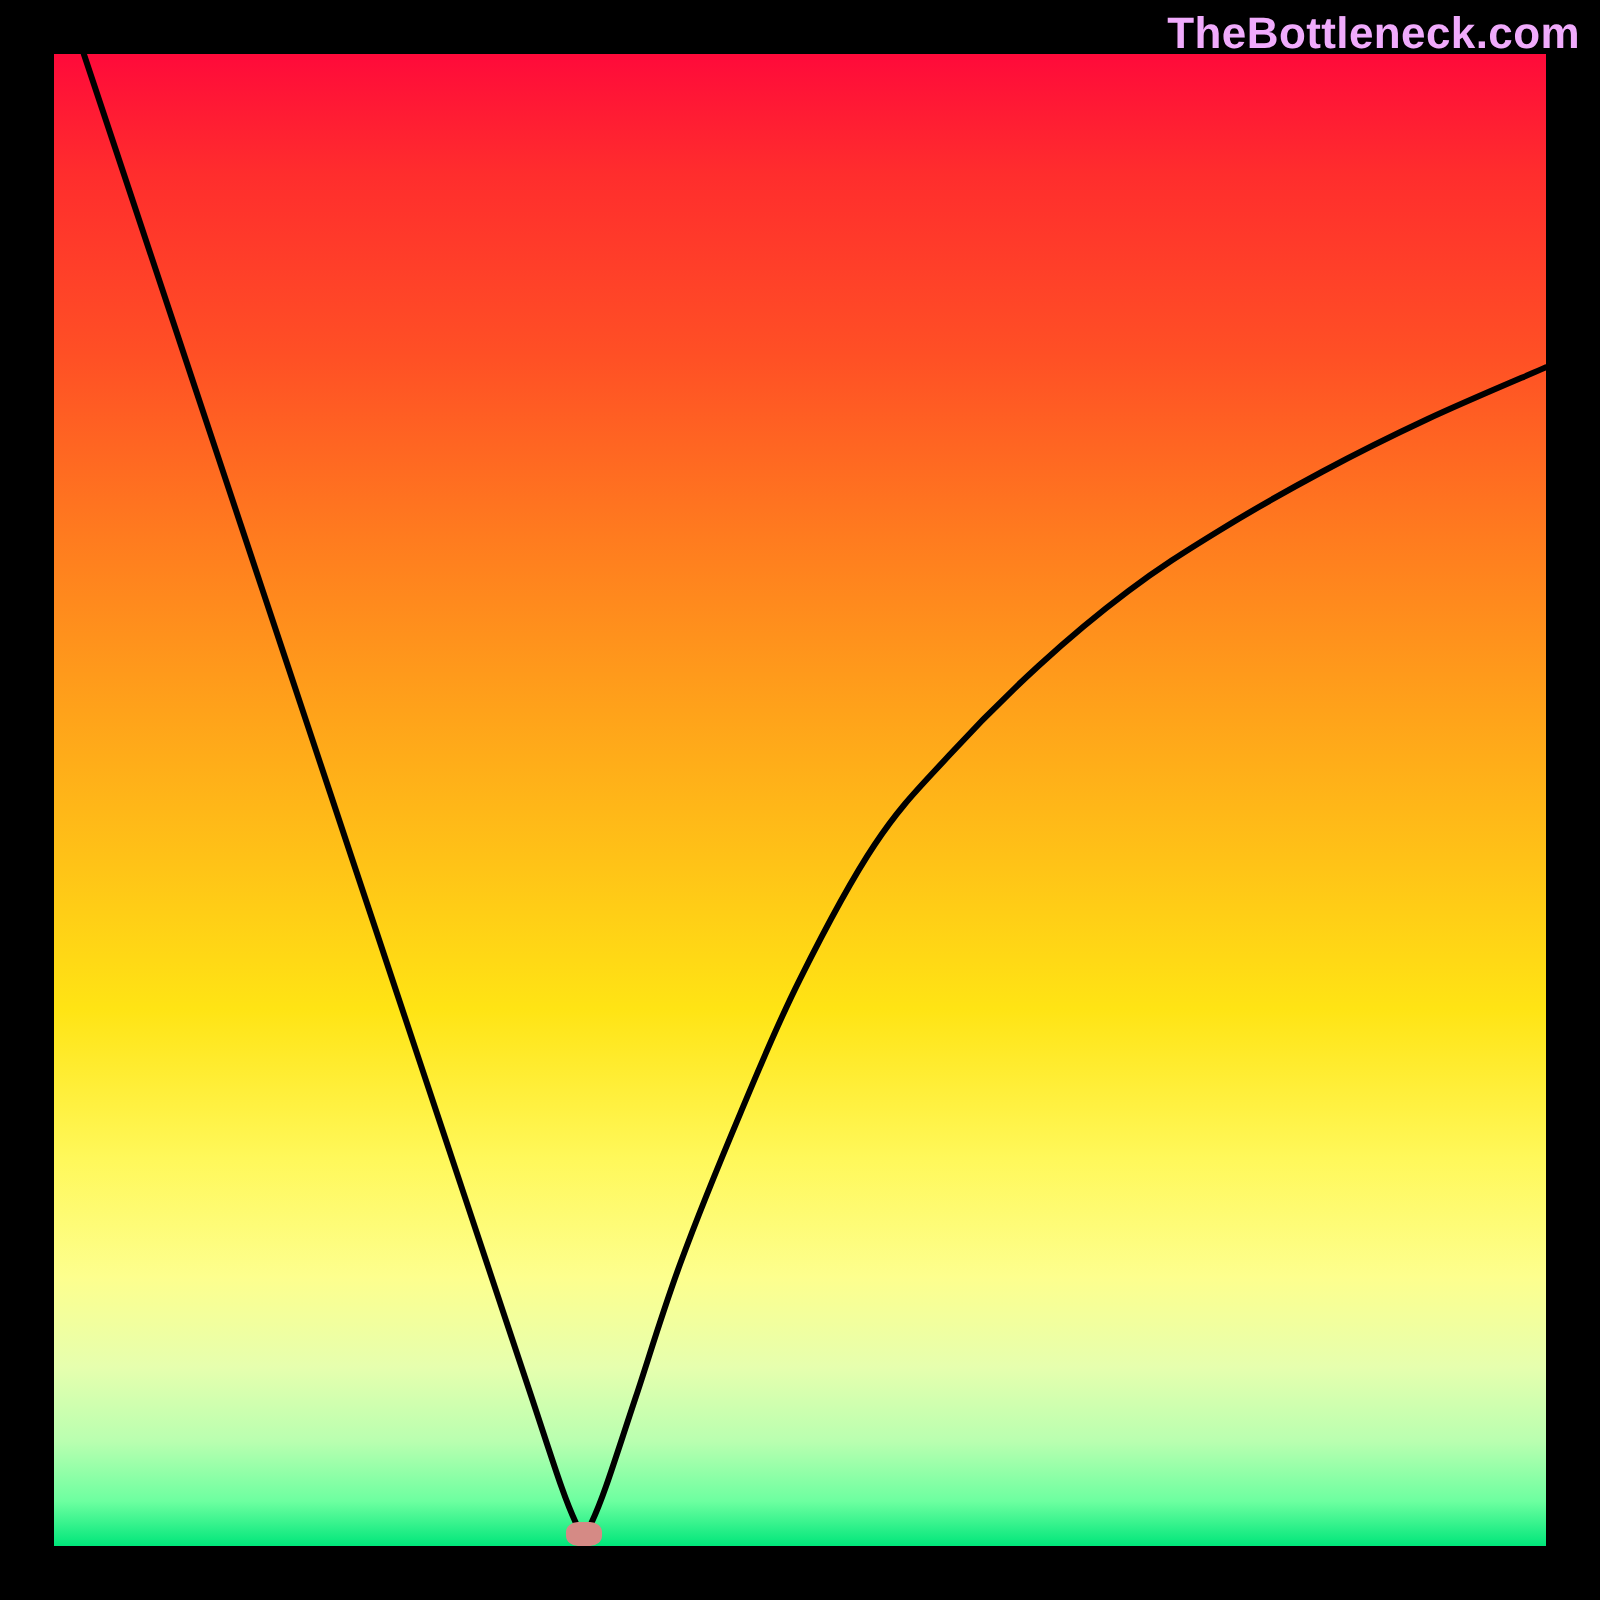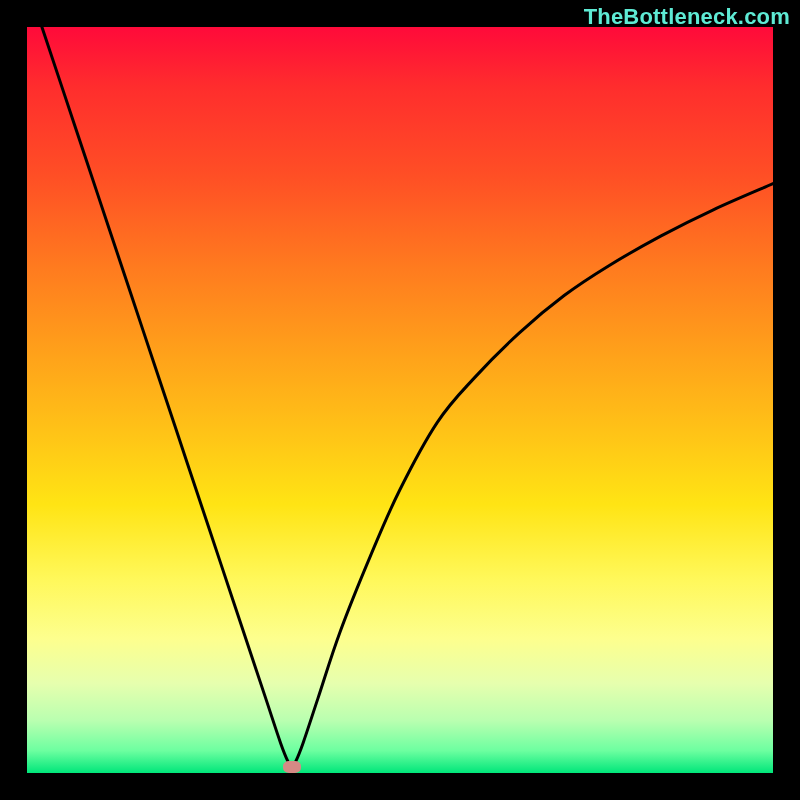--- a/index.html
+++ b/index.html
@@ -32,21 +32,21 @@
       #00e67a 100%
     );
   }
   .watermark {
     position: absolute;
     top: 4px;
     right: 10px;
     font-family: Arial, Helvetica, sans-serif;
     font-size: 22px;
     font-weight: 600;
-    color: #5eead4;
+    color: #f0abfc;
     letter-spacing: 0.2px;
     user-select: none;
   }
   .curve-svg {
     position: absolute;
     left: 0;
     top: 0;
     width: 746px;
     height: 746px;
   }

